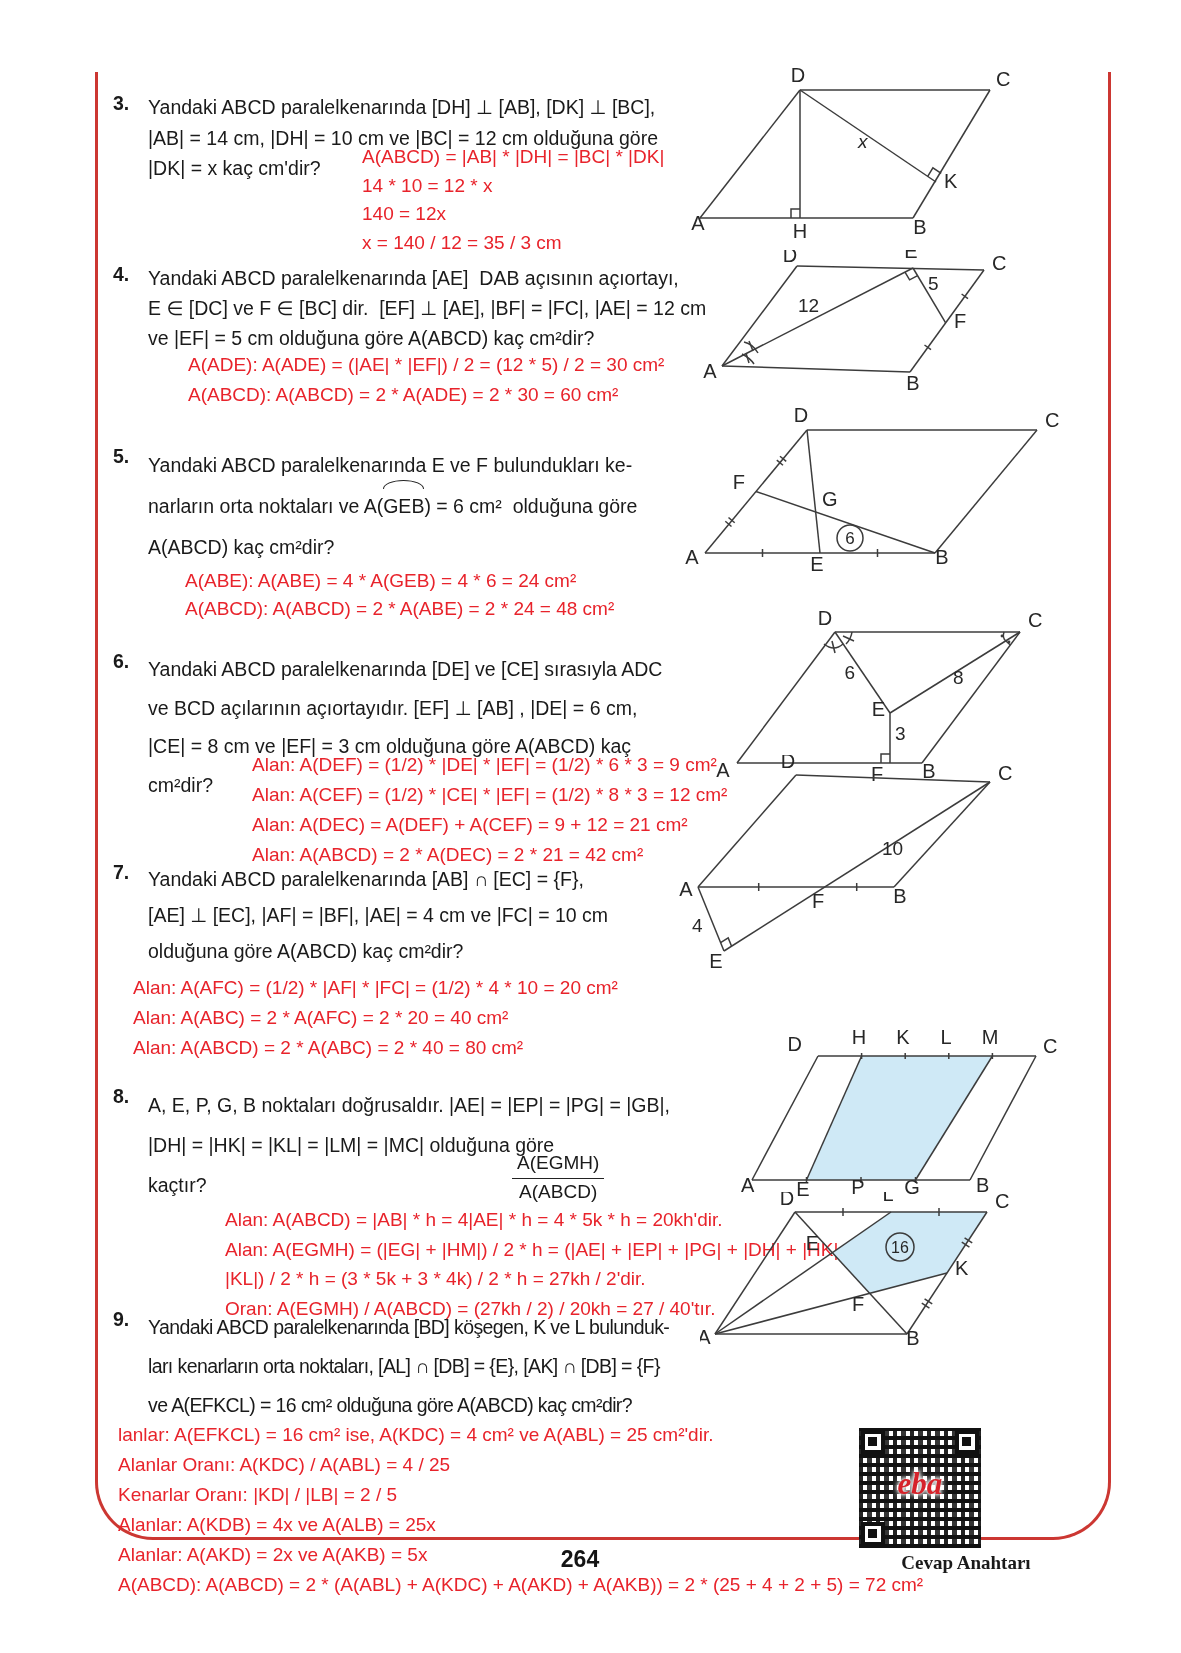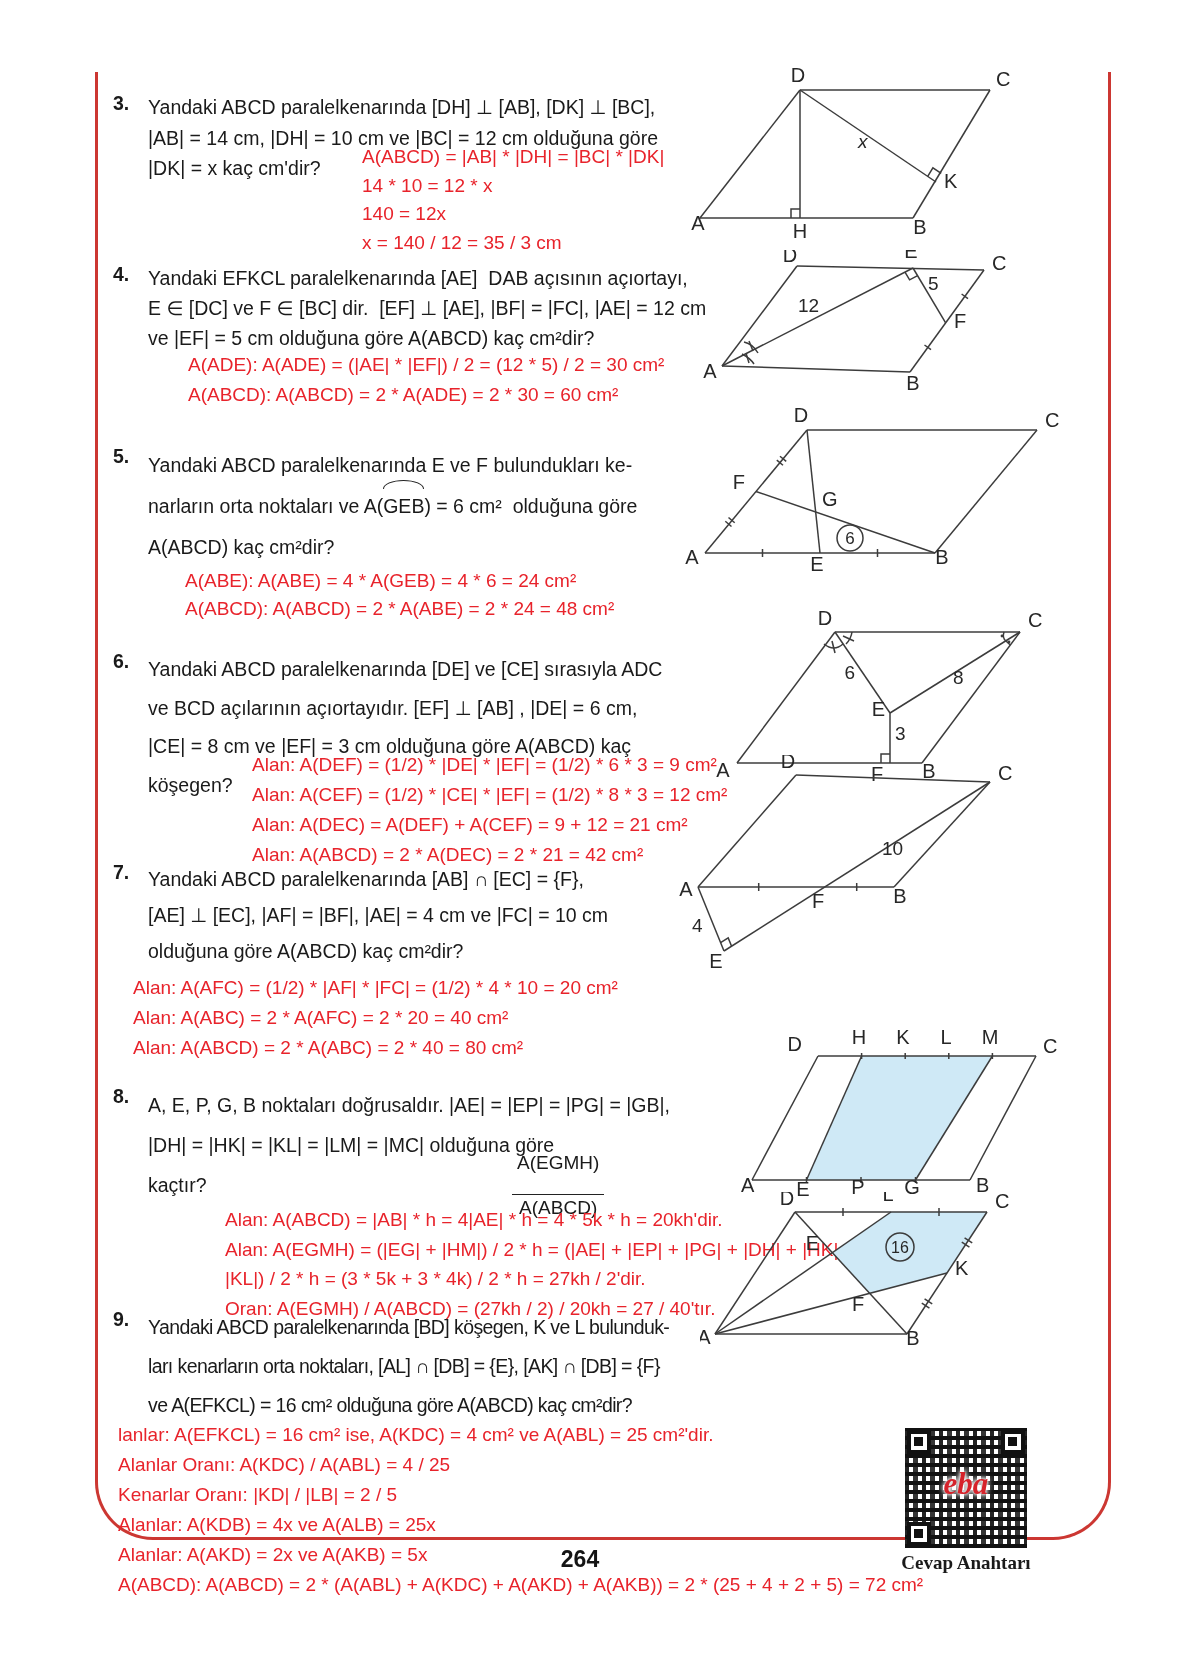--- a/index.html
+++ b/index.html
@@ -16,28 +16,28 @@
   .sol>div{white-space:pre;}
   .diag{position:absolute;}
   .diag line,.diag path{stroke:#3c3c3c;stroke-width:1.5;fill:none;}
   .diag circle.outl{stroke:#3c3c3c;stroke-width:1.5;fill:none;}
   .diag circle.dot{fill:#3c3c3c;stroke:none;}
   .diag polygon.shade{fill:#cfe9f6;stroke:none;}
   .diag text{font-size:20px;fill:#272727;font-family:"Liberation Sans",sans-serif;}
   .diag text.meas{font-size:19px;}
   .diag text.it{font-style:italic;}
   .frac{position:absolute;font-size:19px;text-align:center;}
-  .frac .n{display:block;border-bottom:1.8px solid #222;padding:0 5px 20px;text-align:right;}
+  .frac .n{display:block;border-bottom:1.8px solid #222;padding:0 5px 4px;text-align:right;}
   .frac .d{display:block;padding-top:2px;}
   .arc{position:relative;display:inline-block;}
   .arc::before{content:"";position:absolute;left:0;right:0;top:-6px;height:8px;
                border:1.8px solid #222;border-bottom:none;border-radius:50% 50% 0 0/100% 100% 0 0;}
   .pageno{position:absolute;left:535px;top:1546px;width:90px;text-align:center;
           font-size:23px;font-weight:bold;color:#141414;}
-  .qr{position:absolute;left:905px;top:1428px;width:122px;height:120px;
+  .qr{position:absolute;left:859px;top:1428px;width:122px;height:120px;
       background:
         repeating-linear-gradient(90deg,rgba(17,17,17,.92) 0 4px,transparent 4px 8px,rgba(17,17,17,.85) 8px 13px,transparent 13px 17px),
         repeating-linear-gradient(0deg,#111 0 4px,#fff 4px 9px,#111 9px 13px,#fff 13px 18px);}
   .fp{position:absolute;width:24px;height:24px;border:4.5px solid #111;background:#fff;box-sizing:border-box;}
   .fp::after{content:"";position:absolute;left:3px;top:3px;width:9px;height:9px;background:#111;}
   .fp.tl{left:2px;top:2px;} .fp.tr{right:2px;top:2px;} .fp.bl{left:2px;bottom:2px;}
   .eba{position:absolute;left:0;right:0;top:38px;text-align:center;
        font-family:"Liberation Serif",serif;font-style:italic;font-weight:bold;font-size:31px;color:#d6232b;
        text-shadow:0 0 3px #fff,0 0 5px #fff,0 0 7px #fff;}
   .anskey{position:absolute;left:886px;top:1552px;width:160px;text-align:center;
@@ -76,21 +76,21 @@
     <text x="306" y="20">C</text>
     <text x="8" y="164" text-anchor="middle">A</text>
     <text x="110" y="172" text-anchor="middle">H</text>
     <text x="230" y="168" text-anchor="middle">B</text>
     <text x="254" y="122">K</text>
     <text x="168" y="82" class="meas it">x</text>
   </svg>
 
   <div class="pnum" style="left:113px;top:263px">4.</div>
   <div class="ptext" style="left:148px;top:263px;line-height:30px">
-    <div>Yandaki EFKCL paralelkenarında [AE]  DAB açısının açıortayı,</div>
+    <div>Yandaki ABCD paralelkenarında [AE]  DAB açısının açıortayı,</div>
     <div>E ∈ [DC] ve F ∈ [BC] dir.  [EF] ⊥ [AE], |BF| = |FC|, |AE| = 12 cm</div>
     <div>ve |EF| = 5 cm olduğuna göre A(ABCD) kaç cm²dir?</div>
   </div>
   <div class="sol" style="left:188px;top:350px;line-height:30px">
     <div>A(ADE): A(ADE) = (|AE| * |EF|) / 2 = (12 * 5) / 2 = 30 cm²</div>
     <div>A(ABCD): A(ABCD) = 2 * A(ADE) = 2 * 30 = 60 cm²</div>
   </div>
   <svg class="diag" style="left:700px;top:250px" width="420" height="150" viewBox="0 0 420 150">
     <g>
       <line x1="22" y1="116" x2="210" y2="122"></line>
@@ -151,21 +151,21 @@
     <text x="27" y="169" text-anchor="middle">A</text>
     <text x="152" y="176" text-anchor="middle">E</text>
     <text x="277" y="169" text-anchor="middle">B</text>
   </svg>
 
   <div class="pnum" style="left:113px;top:650px">6.</div>
   <div class="ptext" style="left:148px;top:650px;line-height:38.5px">
     <div>Yandaki ABCD paralelkenarında [DE] ve [CE] sırasıyla ADC</div>
     <div>ve BCD açılarının açıortayıdır. [EF] ⊥ [AB] , |DE| = 6 cm,</div>
     <div>|CE| = 8 cm ve |EF| = 3 cm olduğuna göre A(ABCD) kaç</div>
-    <div>köşegen?</div>
+    <div>cm²dir?</div>
   </div>
   <div class="sol" style="left:252px;top:750px;line-height:30px">
     <div>Alan: A(DEF) = (1/2) * |DE| * |EF| = (1/2) * 6 * 3 = 9 cm²</div>
     <div>Alan: A(CEF) = (1/2) * |CE| * |EF| = (1/2) * 8 * 3 = 12 cm²</div>
     <div>Alan: A(DEC) = A(DEF) + A(CEF) = 9 + 12 = 21 cm²</div>
     <div>Alan: A(ABCD) = 2 * A(DEC) = 2 * 21 = 42 cm²</div>
   </div>
   <svg class="diag" style="left:715px;top:585px" width="400" height="200" viewBox="0 0 400 200">
     <g>
       <line x1="22" y1="178" x2="207" y2="178"></line>

